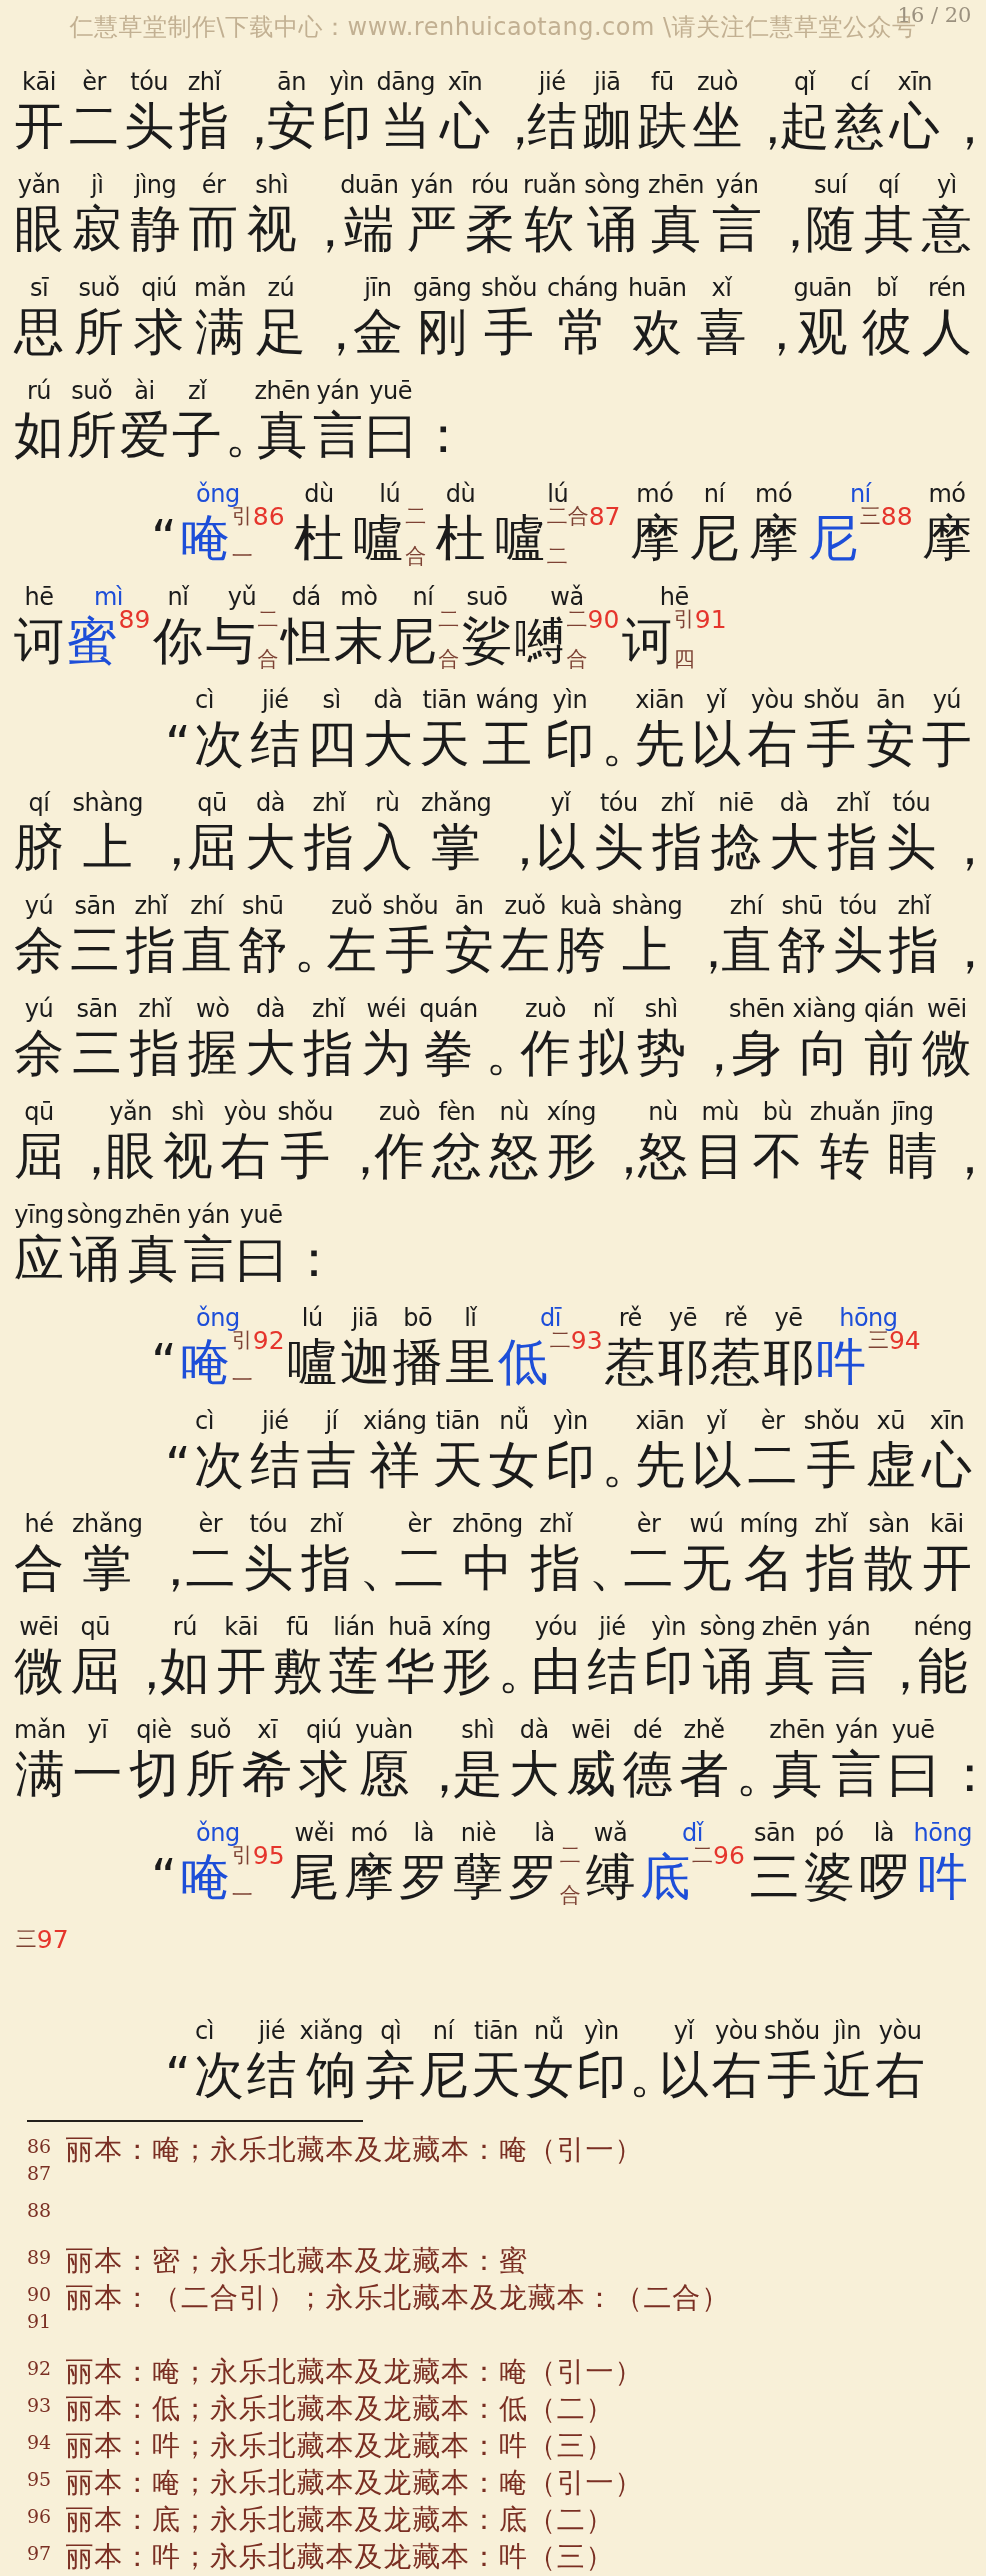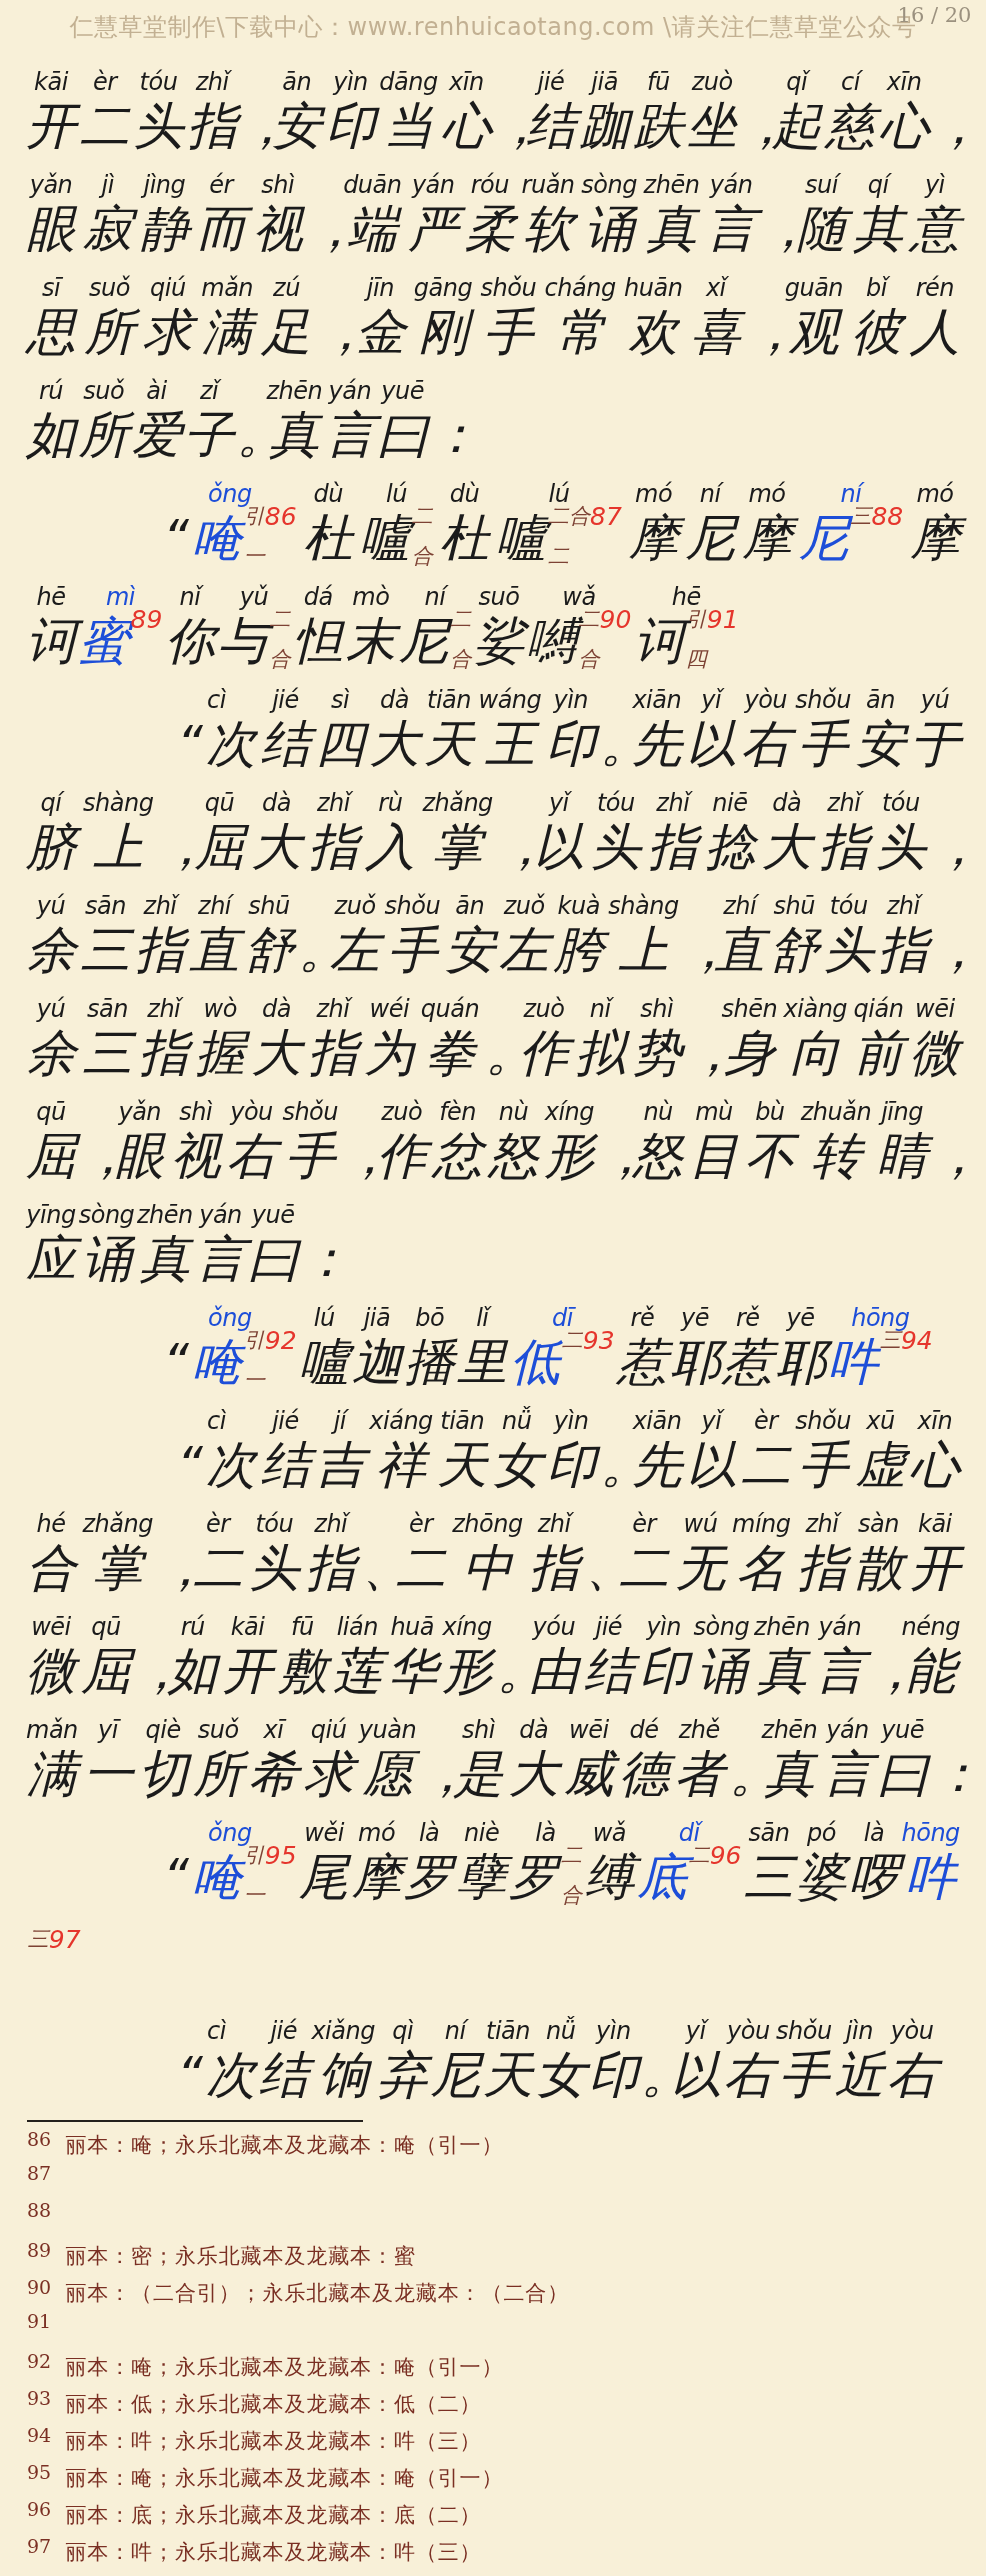--- a/index.html
+++ b/index.html
@@ -5,21 +5,21 @@
   html,body { margin:0; padding:0; }
   body {
     width:986px; height:2576px; overflow:hidden;
     background:#f8f0d8;
     font-family:"DejaVu Sans","Liberation Sans",sans-serif;
   }
   .header { position:relative; height:42px; padding-top:11px; }
   .watermark { text-align:center; color:#c2b092; font-size:24px; letter-spacing:0.5px; }
   .pagenum { position:absolute; right:14.6px; top:3px; color:#9b917f; font-size:21px;
              font-family:"DejaVu Serif","Liberation Serif",serif; }
-  .content { padding:0 26px;font-style:italic; }
+  .content { padding:0 14px; }
   .line { display:flex; align-items:flex-end; height:103px; }
   .line.j { justify-content:space-between; }
   .line.l { justify-content:flex-start; gap:2.7px; }
   .line.short { height:84px; padding-bottom:11px; }
   .tok { display:flex; flex-direction:column; align-items:center; }
   .py { height:31px; line-height:31px; font-size:24px; letter-spacing:-0.5px;
         color:#1b1b1b; white-space:nowrap; }
   .cnrow { display:flex; height:58px; }
   .cn { font-size:50px; line-height:57px; color:#1b1b1b; font-weight:500; white-space:nowrap; }
   .quote { font-size:50px; line-height:57px; color:#1b1b1b; width:29px; font-weight:500; }
@@ -28,21 +28,21 @@
   .ann { display:flex; flex-direction:column; margin-top:-5.5px; margin-left:1.8px; }
   .ann.between { justify-content:space-between; }
   .ann-row { display:flex; align-items:flex-start; line-height:23px; white-space:nowrap; }
   .ann-ch { font-size:21px; color:#7d4234; font-weight:500; }
   .ann-num { font-size:25px; color:#e5352c; }
   .rule { width:336px; height:2.7px; background:#24201c; margin:14.6px 0 9px 27px; }
   .fns { padding:0 27px; }
   .fn { height:37px; display:flex; align-items:baseline; color:#7a2f23;
         font-family:"DejaVu Serif","Liberation Serif",serif; }
   .fn-num { font-size:19px; margin-right:12.8px; position:relative; top:-6.4px; min-width:25.6px; }
-  .fn-text { font-size:21px; letter-spacing:0.9px; }
+  .fn-text { font-size:28px; letter-spacing:0.9px; }
 </style>
 </head>
 <body>
 
 <div class="header">
   <div class="watermark">仁慧草堂制作\下载中心：www.renhuicaotang.com \请关注仁慧草堂公众号</div>
   <div class="pagenum">16 / 20</div>
 </div>
 
 <div class="content" id="lines">

